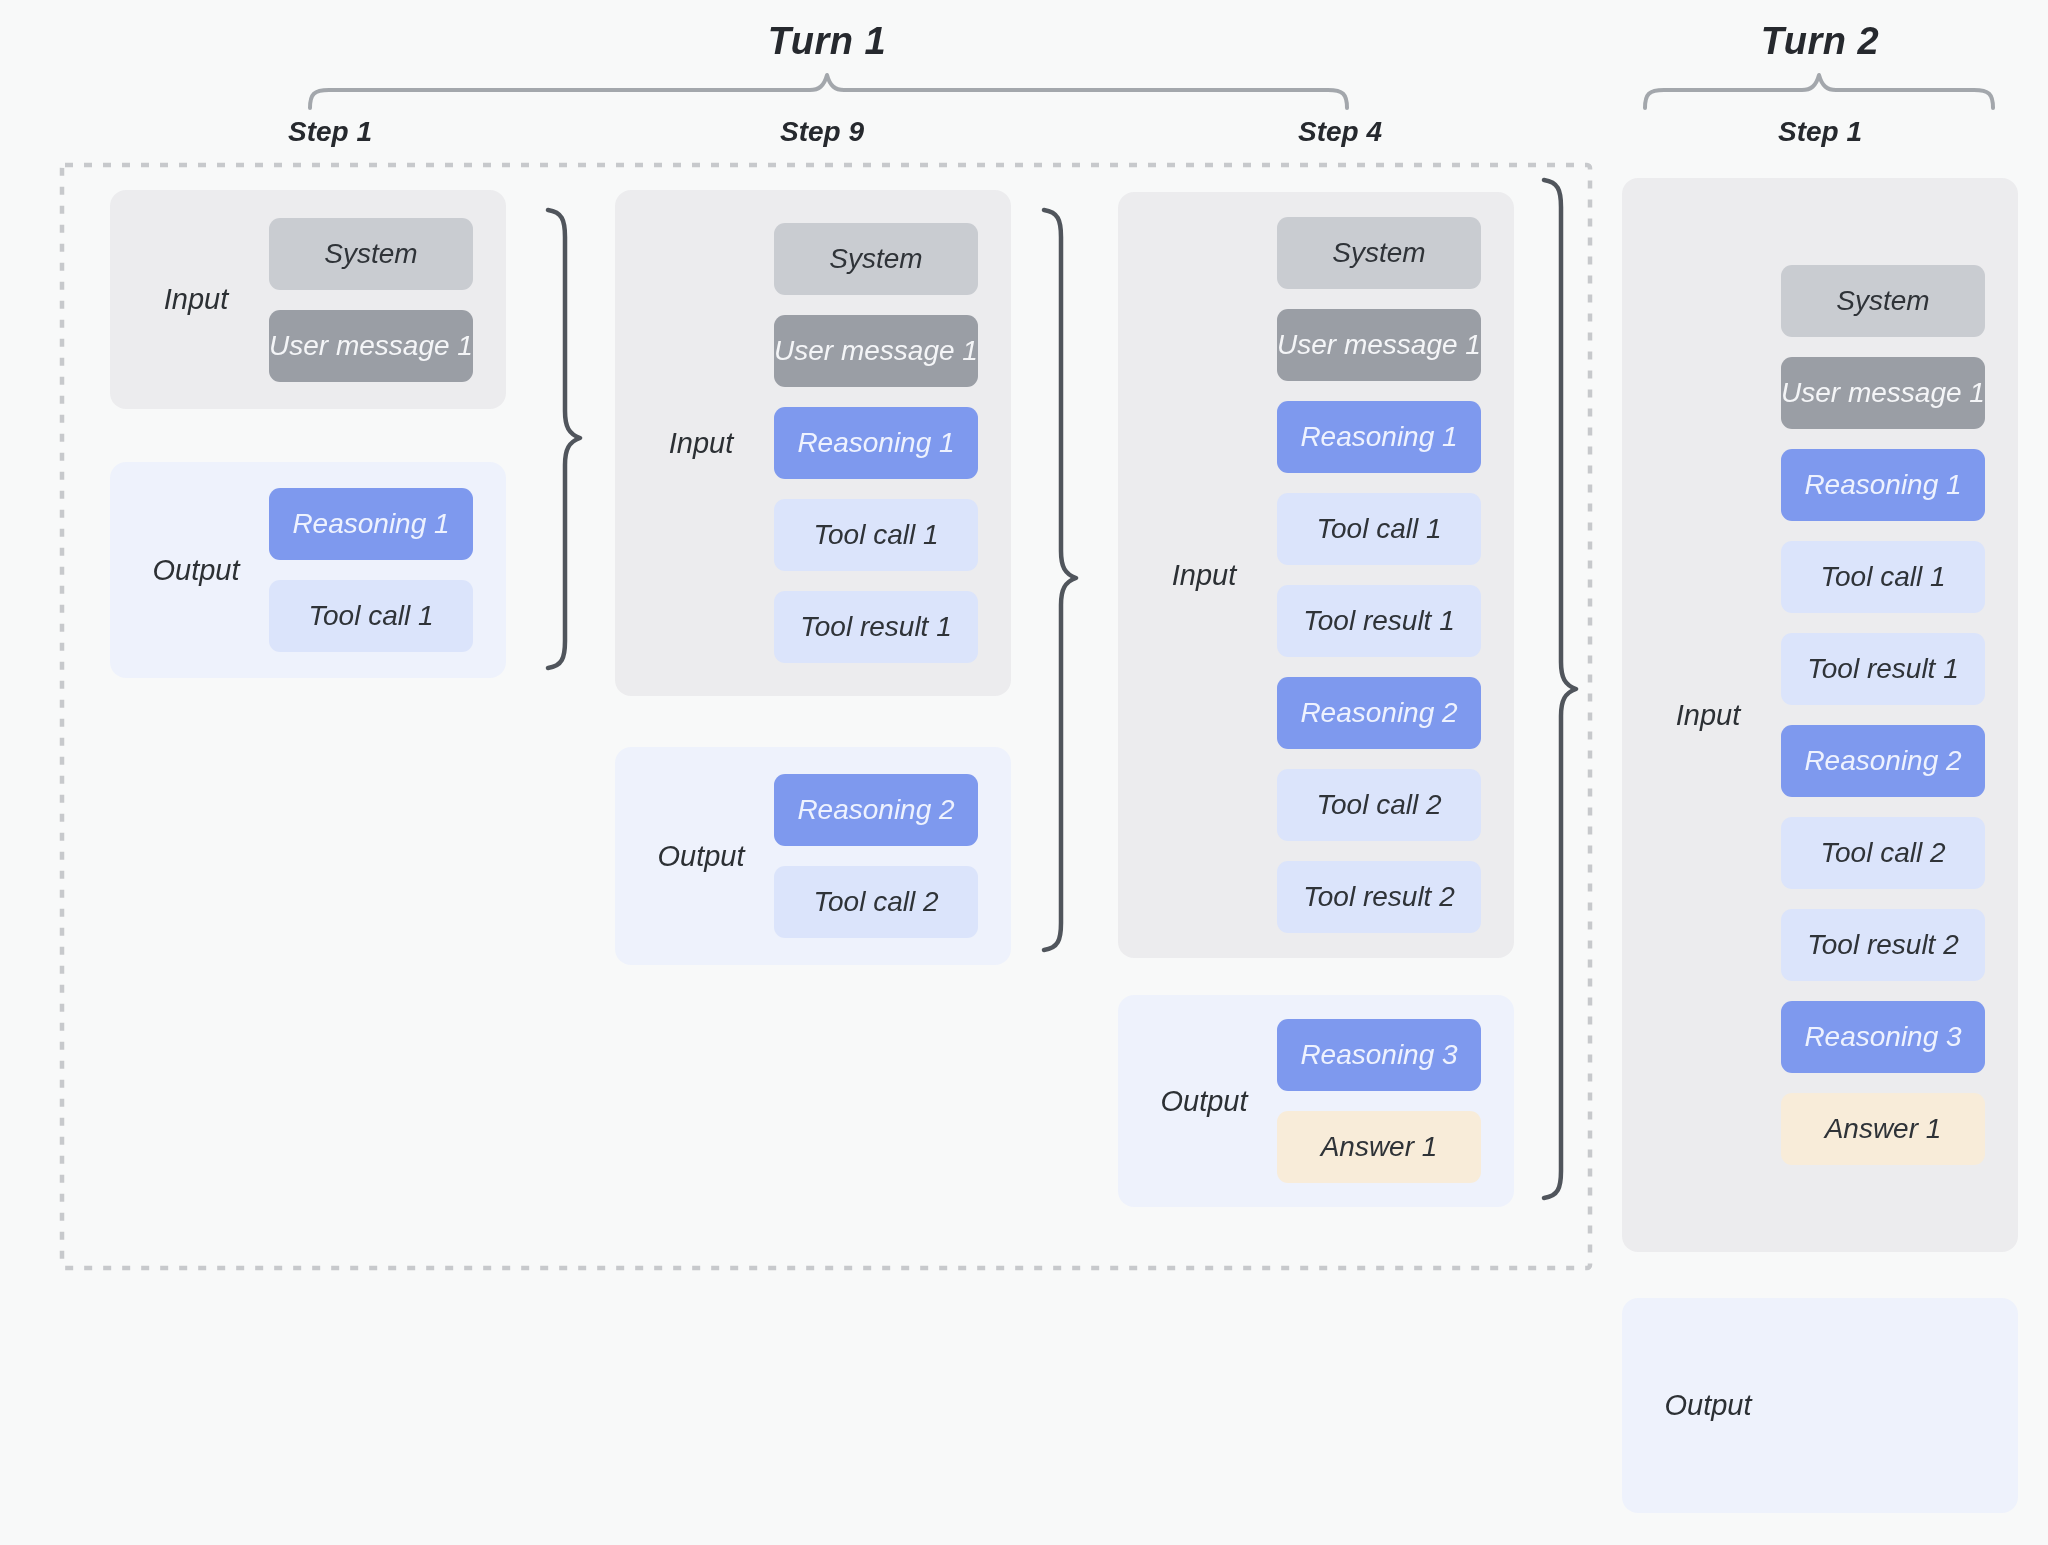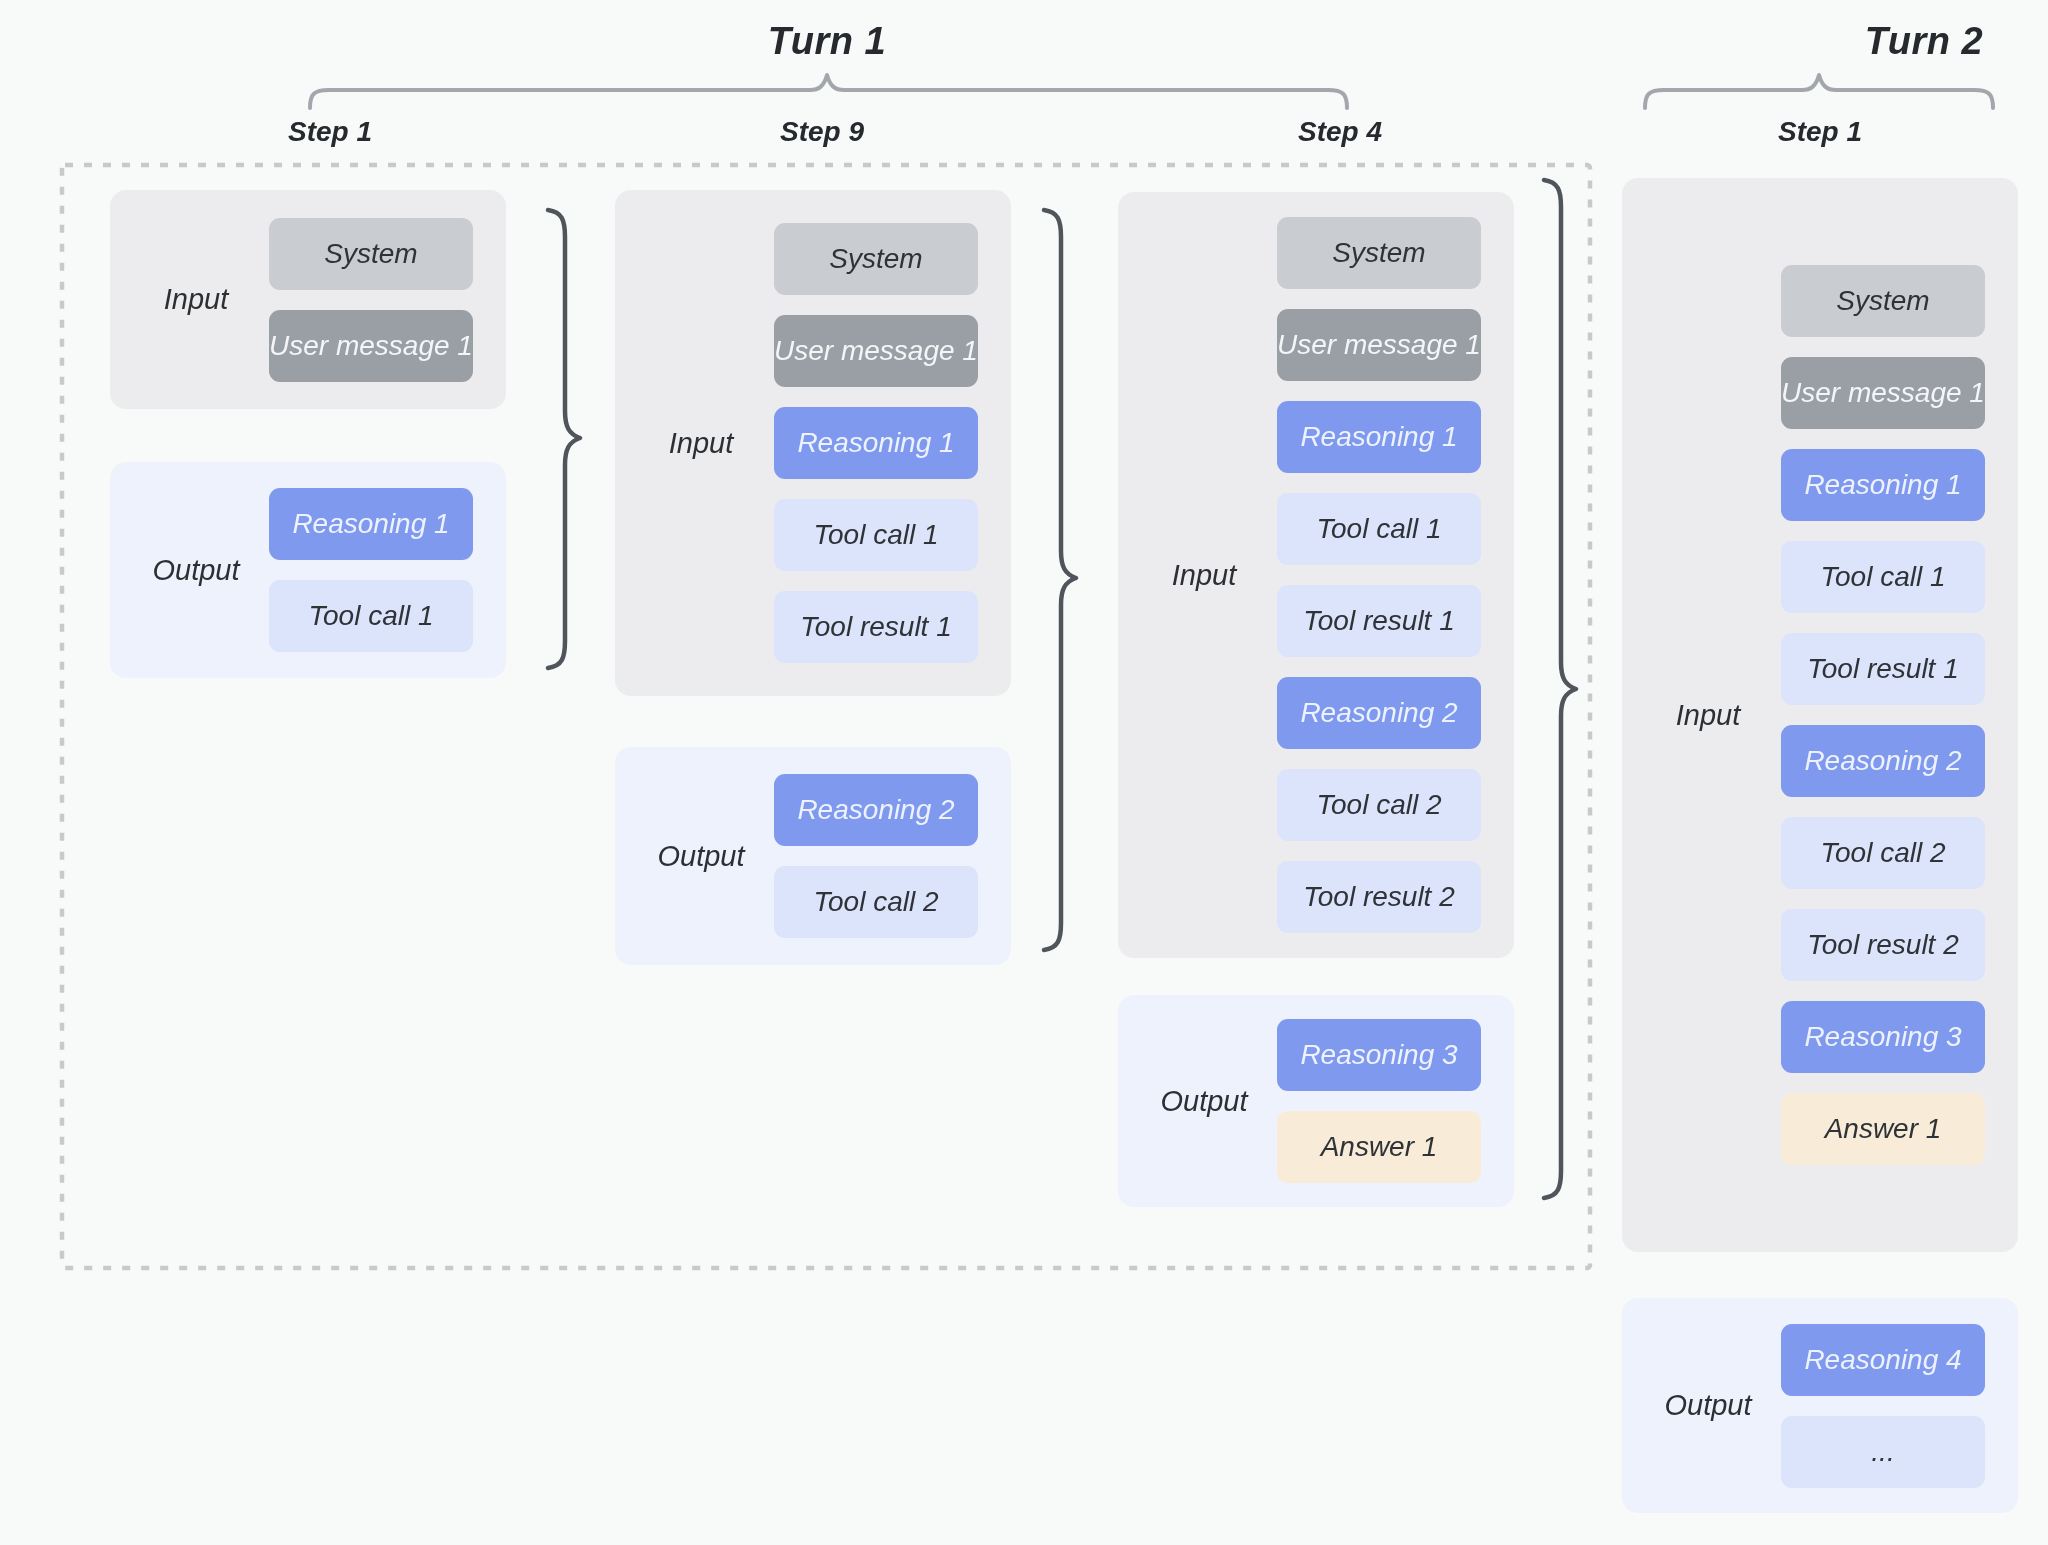--- a/index.html
+++ b/index.html
@@ -56,21 +56,21 @@
           L 1061 551 C 1061 567 1065 574 1076 578
           C 1065 582 1061 589 1061 605
           L 1061 923 C 1061 940 1058 948 1044 950" fill="none" stroke="#50555c" stroke-width="4.5" stroke-linecap="round" stroke-linejoin="round"></path>
       <path d="M 1544 180 C 1558 182 1561 190 1561 207
           L 1561 662 C 1561 678 1565 685 1576 689
           C 1565 693 1561 700 1561 716
           L 1561 1171 C 1561 1188 1558 1196 1544 1198" fill="none" stroke="#50555c" stroke-width="4.5" stroke-linecap="round" stroke-linejoin="round"></path>
     </svg>
 
   <div class="turn-title" style="left: 827px; color: rgb(38, 41, 46);">Turn 1</div>
-  <div class="turn-title" style="left: 1924px; color: rgb(38, 41, 46);">Turn 2</div>
+  <div class="turn-title" style="left: 1820px; color: rgb(38, 41, 46);">Turn 2</div>
 
   <div class="step-label" style="left: 330px; color: rgb(38, 41, 46);">Step 1</div>
   <div class="step-label" style="left: 822px; color: rgb(38, 41, 46);">Step 9</div>
   <div class="step-label" style="left: 1340px; color: rgb(38, 41, 46);">Step 4</div>
   <div class="step-label" style="left: 1820px; color: rgb(38, 41, 46);">Step 1</div>
 
   <div id="columns-root">
       <div class="box" style="left: 110px; top: 190px; width: 396px; height: 219px; background: rgb(236, 236, 238);">
         <div class="box-label" style="color: rgb(44, 48, 52);">Input</div>
         <div class="chip-stack">
@@ -132,19 +132,15 @@
           <div class="chip" style="background: rgb(219, 228, 251); color: rgb(47, 51, 56);">Tool result 1</div>
           <div class="chip" style="background: rgb(126, 153, 238); color: rgb(238, 242, 254);">Reasoning 2</div>
           <div class="chip" style="background: rgb(219, 228, 251); color: rgb(47, 51, 56);">Tool call 2</div>
           <div class="chip" style="background: rgb(219, 228, 251); color: rgb(47, 51, 56);">Tool result 2</div>
           <div class="chip" style="background: rgb(126, 153, 238); color: rgb(238, 242, 254);">Reasoning 3</div>
           <div class="chip" style="background: rgb(248, 236, 217); color: rgb(47, 51, 56);">Answer 1</div>
         </div>
       </div>
       <div class="box" style="left: 1622px; top: 1298px; width: 396px; height: 215px; background: rgb(238, 242, 252);">
         <div class="box-label" style="color: rgb(44, 48, 52);">Output</div>
-        <div class="chip-stack">
-          <div class="chip" style="background: rgb(126, 153, 238); color: rgb(238, 242, 254);">Reasoning 4</div>
-          <div class="chip" style="background: rgb(219, 228, 251); color: rgb(47, 51, 56);">...</div>
-        </div>
       </div>
     </div>
 </div>
 
 </body></html>

